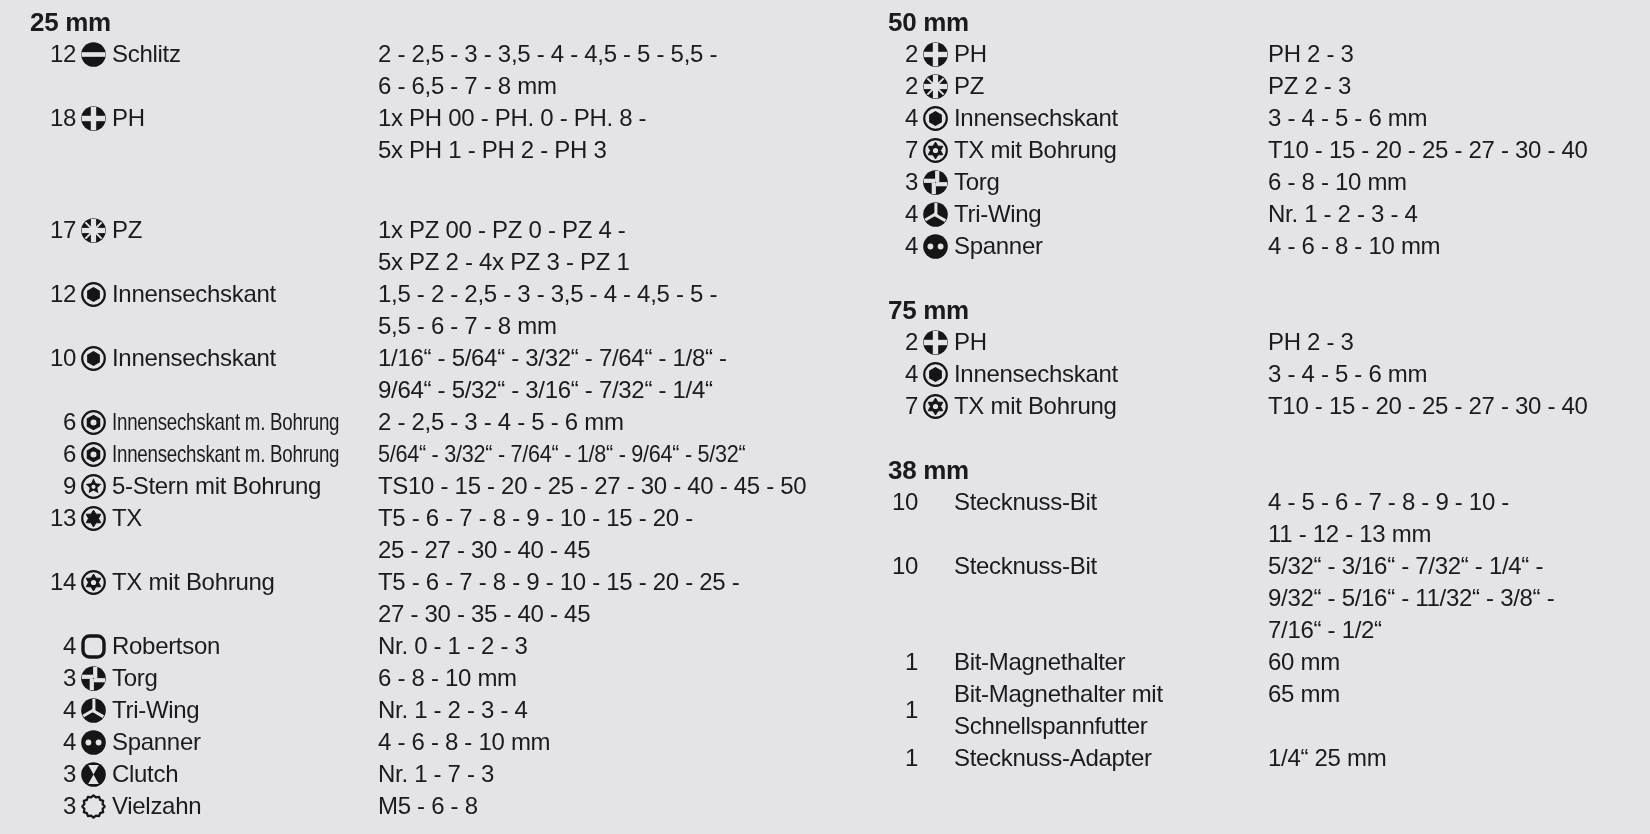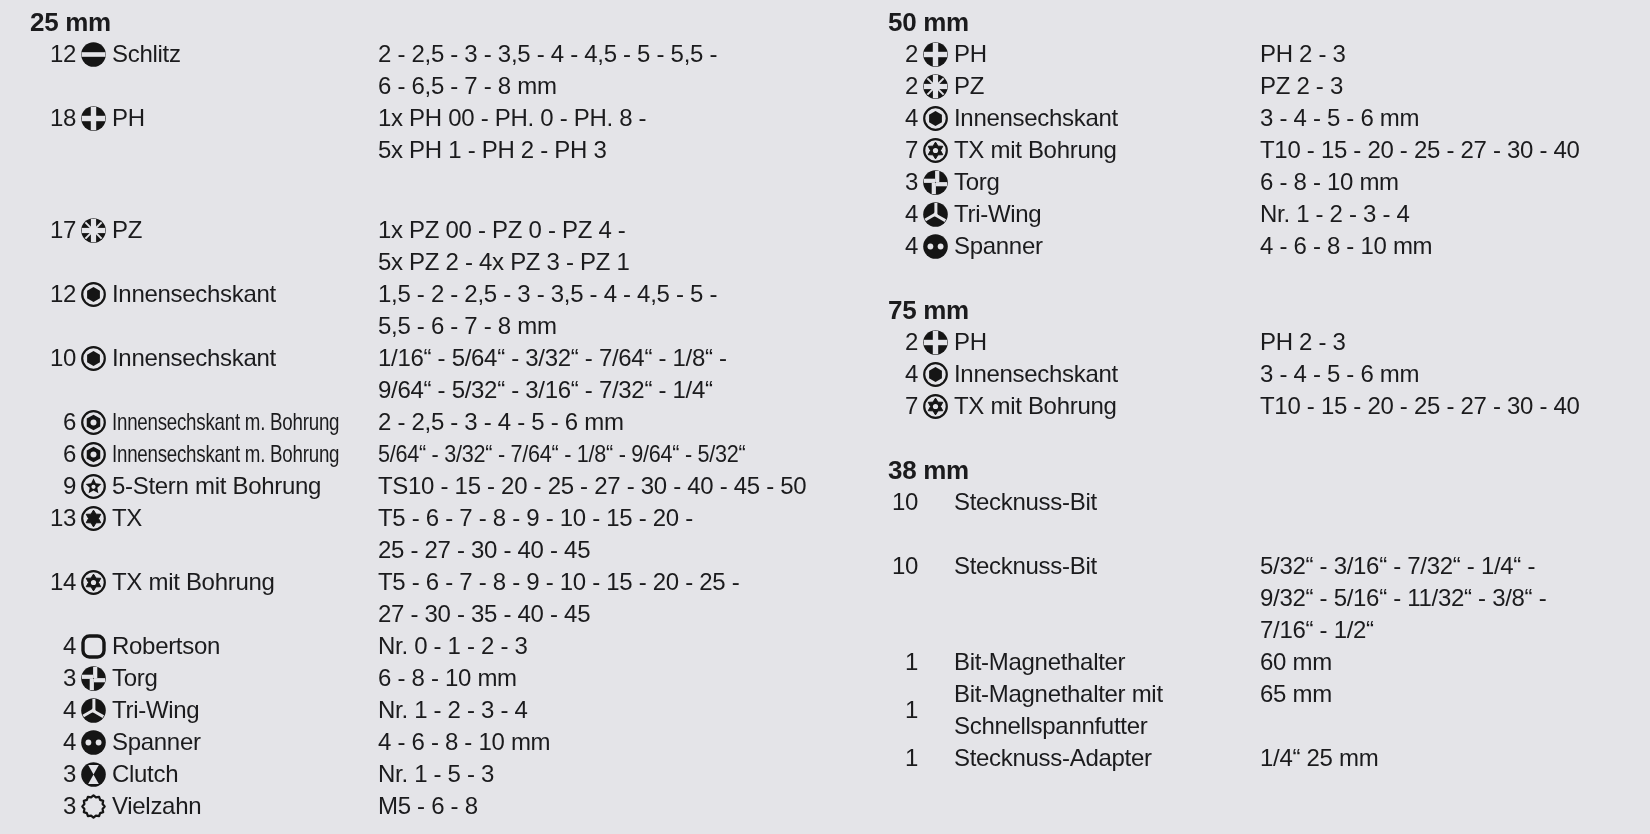--- a/index.html
+++ b/index.html
@@ -21,21 +21,21 @@
   .col-right .section-title{padding-left:8px}
   .row{position:relative;font-size:24px;line-height:32px}
   .namepart{display:flex;align-items:center}
   .count{flex:0 0 46px;text-align:right;white-space:pre}
   .col-right .count{flex:0 0 38px}
   .iconslot{flex:0 0 34px;height:32px;display:flex;align-items:center;justify-content:center}
   .label{margin-left:2px;white-space:pre-line}
   .label.condensed{display:inline-block;transform:scaleX(0.78);transform-origin:0 50%;white-space:pre}
   .value{position:absolute;top:0;white-space:pre-line}
   .col-left .value{left:348px}
-  .col-right .value{left:380px}
+  .col-right .value{left:388px}
   .value .condensed-val{display:inline-block;transform:scaleX(0.9);transform-origin:0 50%;white-space:pre}
   svg{display:block}
 </style>
 </head>
 <body>
 
 <div class="sheet">
   <div class="col col-left">
       <div class="section">
         <h2 class="section-title">25 mm</h2>
@@ -249,21 +249,21 @@
             <span class="count">3</span>
             <span class="iconslot">
               <svg width="27" height="27" viewBox="0 0 27 27">
                 <circle cx="13.5" cy="13.5" r="12.3" fill="#151515"></circle>
                 <polygon points="8.2,3.9 18.8,3.9 13.5,13.5" fill="#e4e4e8"></polygon>
                 <polygon points="8.2,23.1 18.8,23.1 13.5,13.5" fill="#e4e4e8"></polygon>
               </svg>
             </span>
             <span class="label">Clutch</span>
           </div>
-          <div class="value">Nr. 1 - 5 - 3</div>
+          <div class="value">Nr. 1 - 7 - 3</div>
         </div>
         <div class="row" style="min-height: 32px;">
           <div class="namepart">
             <span class="count">3</span>
             <span class="iconslot">
               <svg width="27" height="27" viewBox="0 0 27 27">
                 <polygon points="13.50,2.30 15.93,4.42 19.10,3.80 20.15,6.85 23.20,7.90 22.58,11.07 24.70,13.50 22.58,15.93 23.20,19.10 20.15,20.15 19.10,23.20 15.93,22.58 13.50,24.70 11.07,22.58 7.90,23.20 6.85,20.15 3.80,19.10 4.42,15.93 2.30,13.50 4.42,11.07 3.80,7.90 6.85,6.85 7.90,3.80 11.07,4.42" fill="none" stroke="#151515" stroke-width="2.2" stroke-linejoin="round"></polygon>
               </svg>
             </span>
             <span class="label">Vielzahn</span>
@@ -426,20 +426,22 @@
         </div>
       </div>
       <div class="section">
         <h2 class="section-title">38 mm</h2>
         <div class="row" style="min-height: 64px;">
           <div class="namepart">
             <span class="count">10</span>
             <span class="iconslot"></span>
             <span class="label">Stecknuss-Bit</span>
           </div>
+          <div class="value">4 - 5 - 6 - 7 - 8 - 9 - 10 -
+11 - 12 - 13 mm</div>
         </div>
         <div class="row" style="min-height: 96px;">
           <div class="namepart">
             <span class="count">10</span>
             <span class="iconslot"></span>
             <span class="label">Stecknuss-Bit</span>
           </div>
           <div class="value">5/32“ - 3/16“ - 7/32“ - 1/4“ -
 9/32“ - 5/16“ - 11/32“ - 3/8“ -
 7/16“ - 1/2“</div>

